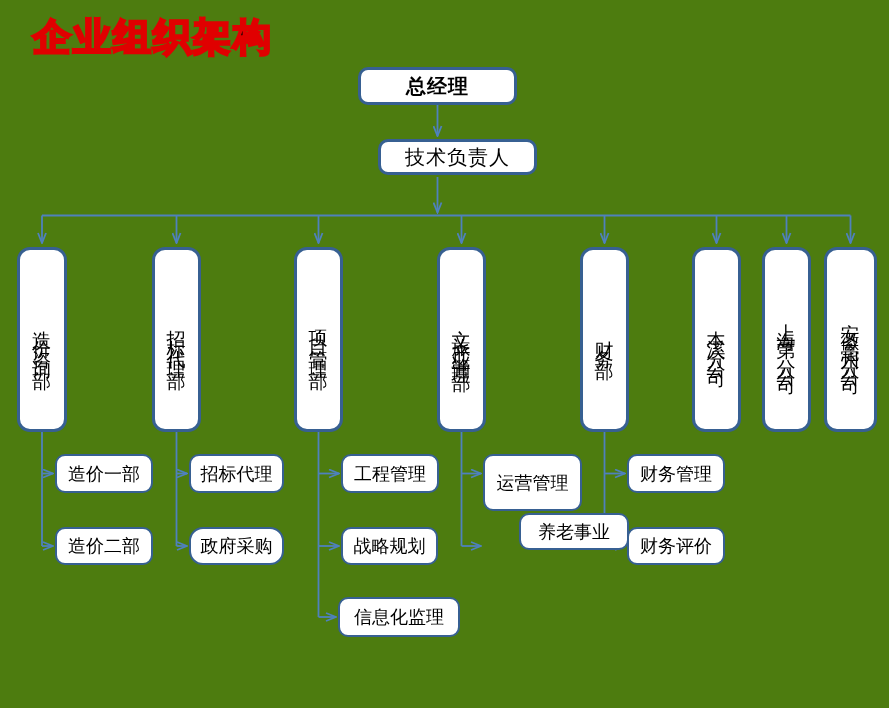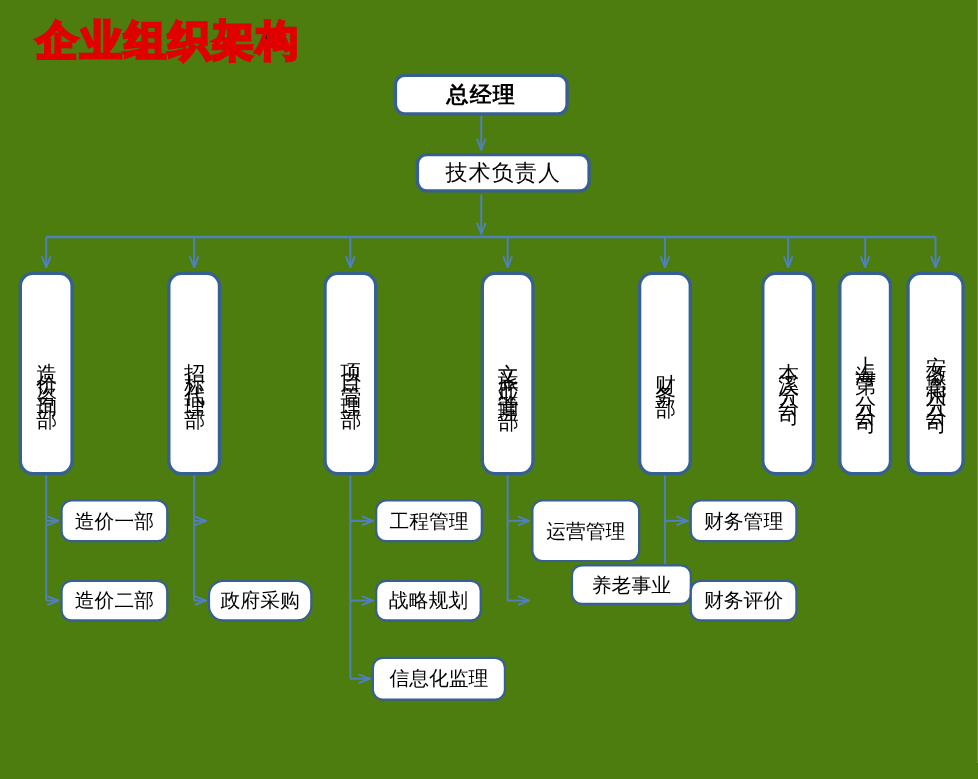--- a/index.html
+++ b/index.html
@@ -141,20 +141,23 @@
   <div class="node dept-box" style="left:824px;top:247px;width:53px;height:185px;">
     <span class="vtext semi">安徽亳州分公司</span>
   </div>
 
   <div class="node child-box" style="left:55px;top:454px;width:98px;height:39px;">
     <span>造价一部</span>
   </div>
   <div class="node child-box" style="left:55px;top:527px;width:98px;height:38px;">
     <span>造价二部</span>
   </div>
+  <div class="node child-box" style="left:189px;top:454px;width:95px;height:39px;">
+    <span>招标代理</span>
+  </div>
   <div class="node child-box" style="left:189px;top:527px;width:95px;height:38px;border-radius:14px;">
     <span>政府采购</span>
   </div>
   <div class="node child-box" style="left:341px;top:454px;width:98px;height:39px;">
     <span>工程管理</span>
   </div>
   <div class="node child-box" style="left:341px;top:527px;width:97px;height:38px;">
     <span>战略规划</span>
   </div>
   <div class="node child-box" style="left:338px;top:597px;width:122px;height:40px;">

